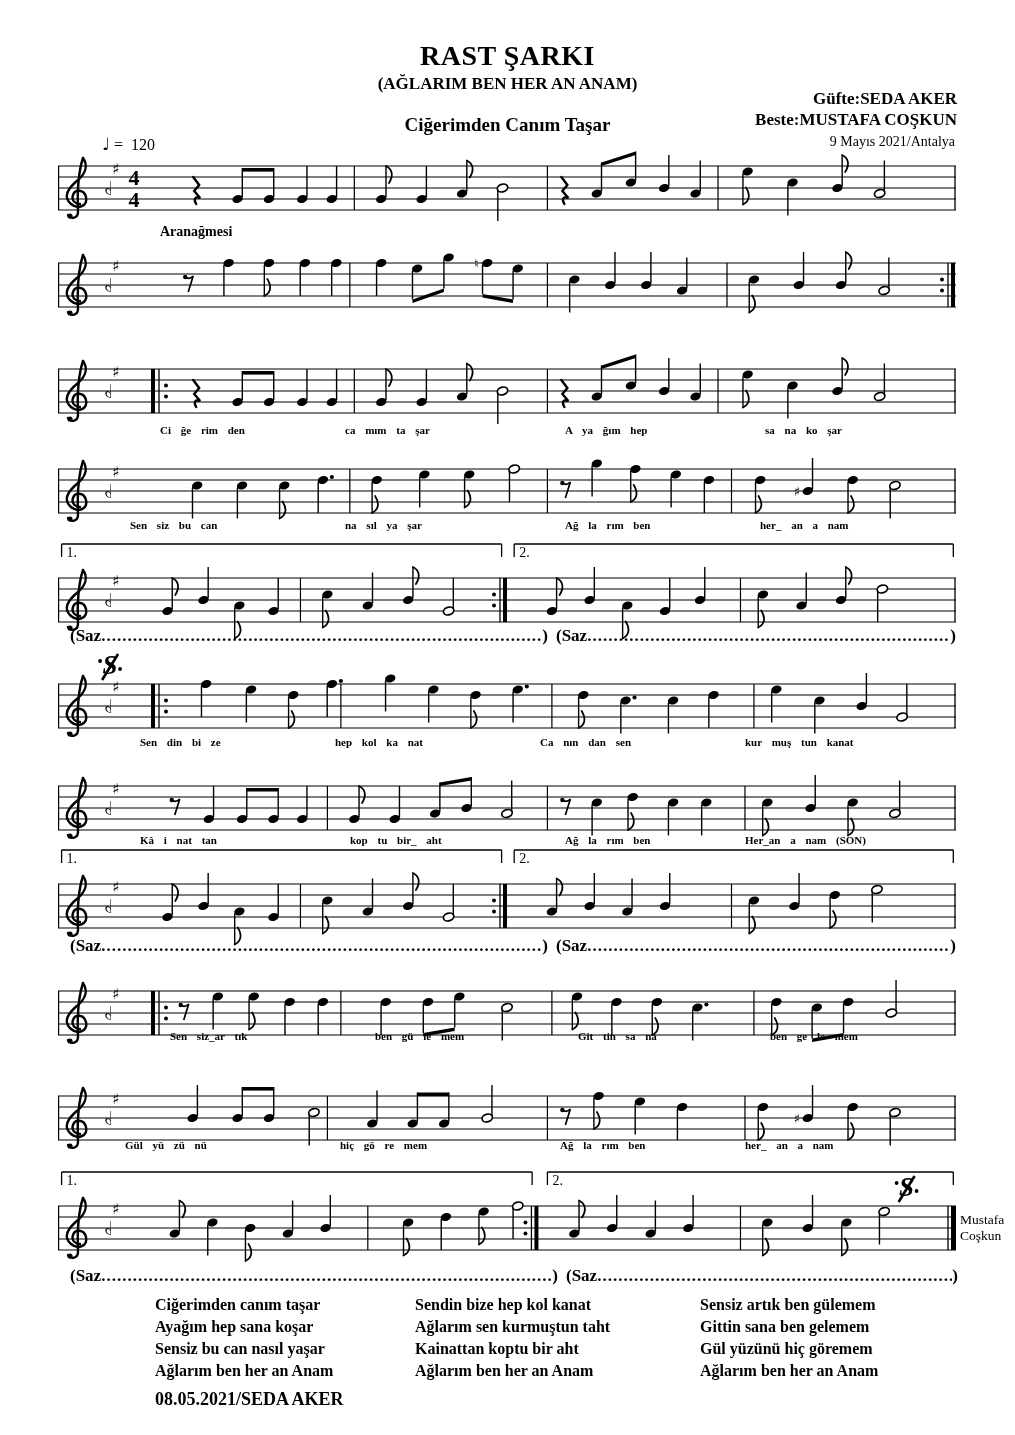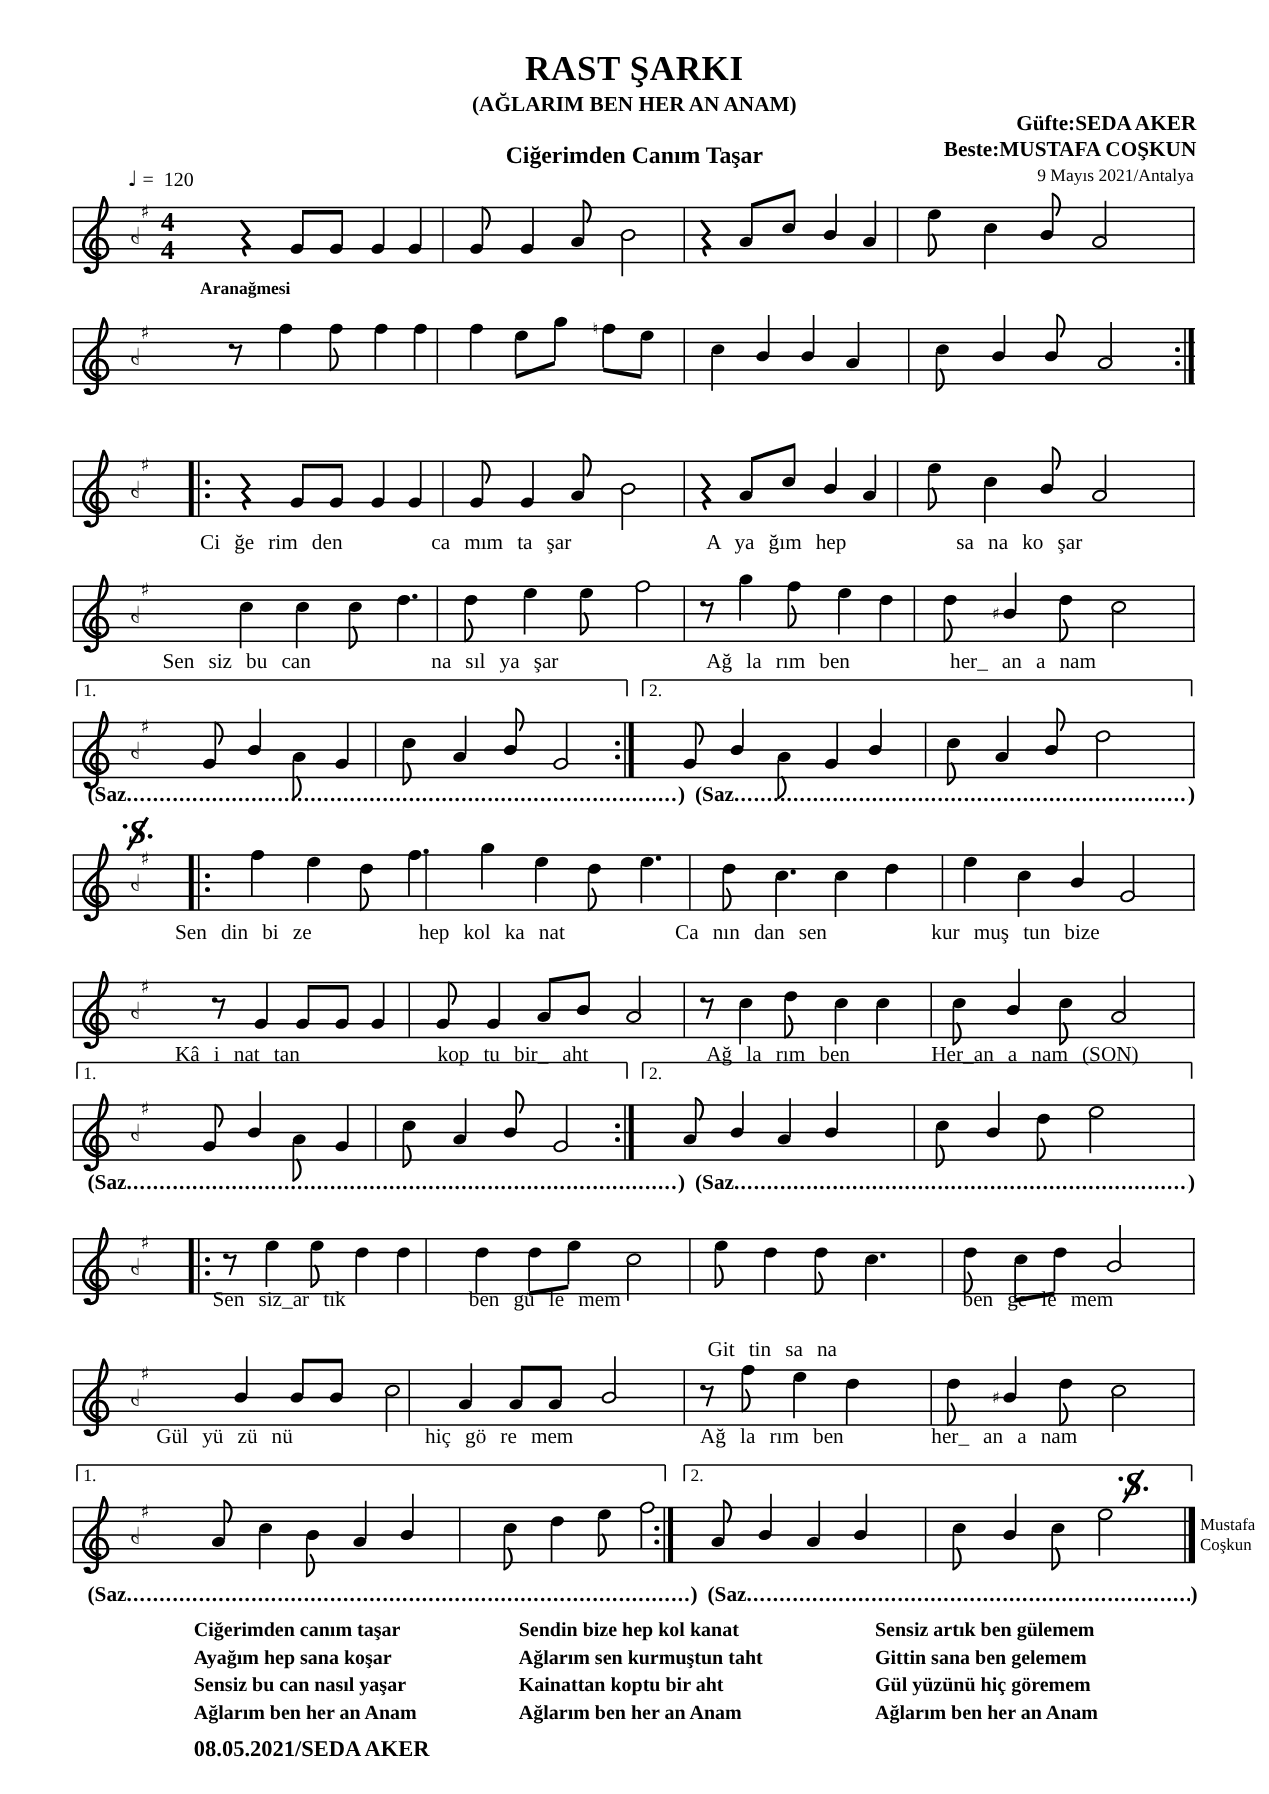--- a/index.html
+++ b/index.html
@@ -12,21 +12,21 @@
   .subtitle{top:74px;font-size:17px}
   .hleft{left:62px;top:88px;font-size:17px;line-height:21px}
   .hright{right:58px;top:88px;font-size:17px;line-height:21px;text-align:right}
   .songname{top:114px;font-size:19px}
   .place{right:60px;top:134px;font-size:14px;text-align:right}
   .tempo{left:102px;top:134px;font-size:16px}
   .tempo .glyph{font-family:"DejaVu Sans",sans-serif;font-size:17px}
   .aran{left:160px;top:224px;font-size:14px}
   .sys{position:absolute}
   .lyricline{position:absolute;left:58px;width:920px;height:24px}
-  .phrase{position:absolute;top:0;font-size:17px;font-weight:normal;white-space:nowrap;word-spacing:7px}
+  .phrase{position:absolute;top:0;font-size:11px;font-weight:bold;white-space:nowrap;word-spacing:7px}
   .sazline{position:absolute;left:70px;width:892px;display:flex;font-size:17px;font-weight:bold}
   .sazhalf{display:flex;align-items:baseline;white-space:nowrap}
   .leader{flex:1;overflow:hidden;white-space:nowrap;letter-spacing:1px;font-weight:bold}
   .col{position:absolute;font-size:16px;line-height:22px;font-weight:bold;white-space:nowrap}
   .footer{left:155px;top:1389px;font-size:18px}
   .composer-tag{left:960px;top:1212px;font-size:13.5px;line-height:16px}
 </style>
 </head>
 <body>
 
@@ -1207,32 +1207,32 @@
       <div class="lyricline" style="top: 519px;">
         <span class="phrase" style="left: 72px;">Sen siz bu can</span>
         <span class="phrase" style="left: 287px;">na sıl ya şar</span>
         <span class="phrase" style="left: 507px;">Ağ la rım ben</span>
         <span class="phrase" style="left: 702px;">her_ an a nam</span>
       </div>
       <div class="lyricline" style="top: 736px;">
         <span class="phrase" style="left: 82px;">Sen din bi ze</span>
         <span class="phrase" style="left: 277px;">hep kol ka nat</span>
         <span class="phrase" style="left: 482px;">Ca nın dan sen</span>
-        <span class="phrase" style="left: 687px;">kur muş tun bize</span>
+        <span class="phrase" style="left: 687px;">kur muş tun kanat</span>
       </div>
       <div class="lyricline" style="top: 834px;">
         <span class="phrase" style="left: 82px;">Kâ i nat tan</span>
         <span class="phrase" style="left: 292px;">kop tu bir_ aht</span>
         <span class="phrase" style="left: 507px;">Ağ la rım ben</span>
         <span class="phrase" style="left: 687px;">Her_an a nam (SON)</span>
       </div>
       <div class="lyricline" style="top: 1030px;">
         <span class="phrase" style="left: 112px;">Sen siz_ar tık</span>
         <span class="phrase" style="left: 317px;">ben gü le mem</span>
-        <span class="phrase" style="left: 508px; margin-top: 40px;">Git tin sa na</span>
+        <span class="phrase" style="left: 520px;">Git tin sa na</span>
         <span class="phrase" style="left: 712px;">ben ge le mem</span>
       </div>
       <div class="lyricline" style="top: 1139px;">
         <span class="phrase" style="left: 67px;">Gül yü zü nü</span>
         <span class="phrase" style="left: 282px;">hiç gö re mem</span>
         <span class="phrase" style="left: 502px;">Ağ la rım ben</span>
         <span class="phrase" style="left: 687px;">her_ an a nam</span>
       </div>
       <div class="sazline" style="top: 626px;">
         <span class="sazhalf" style="width: 478px;">

